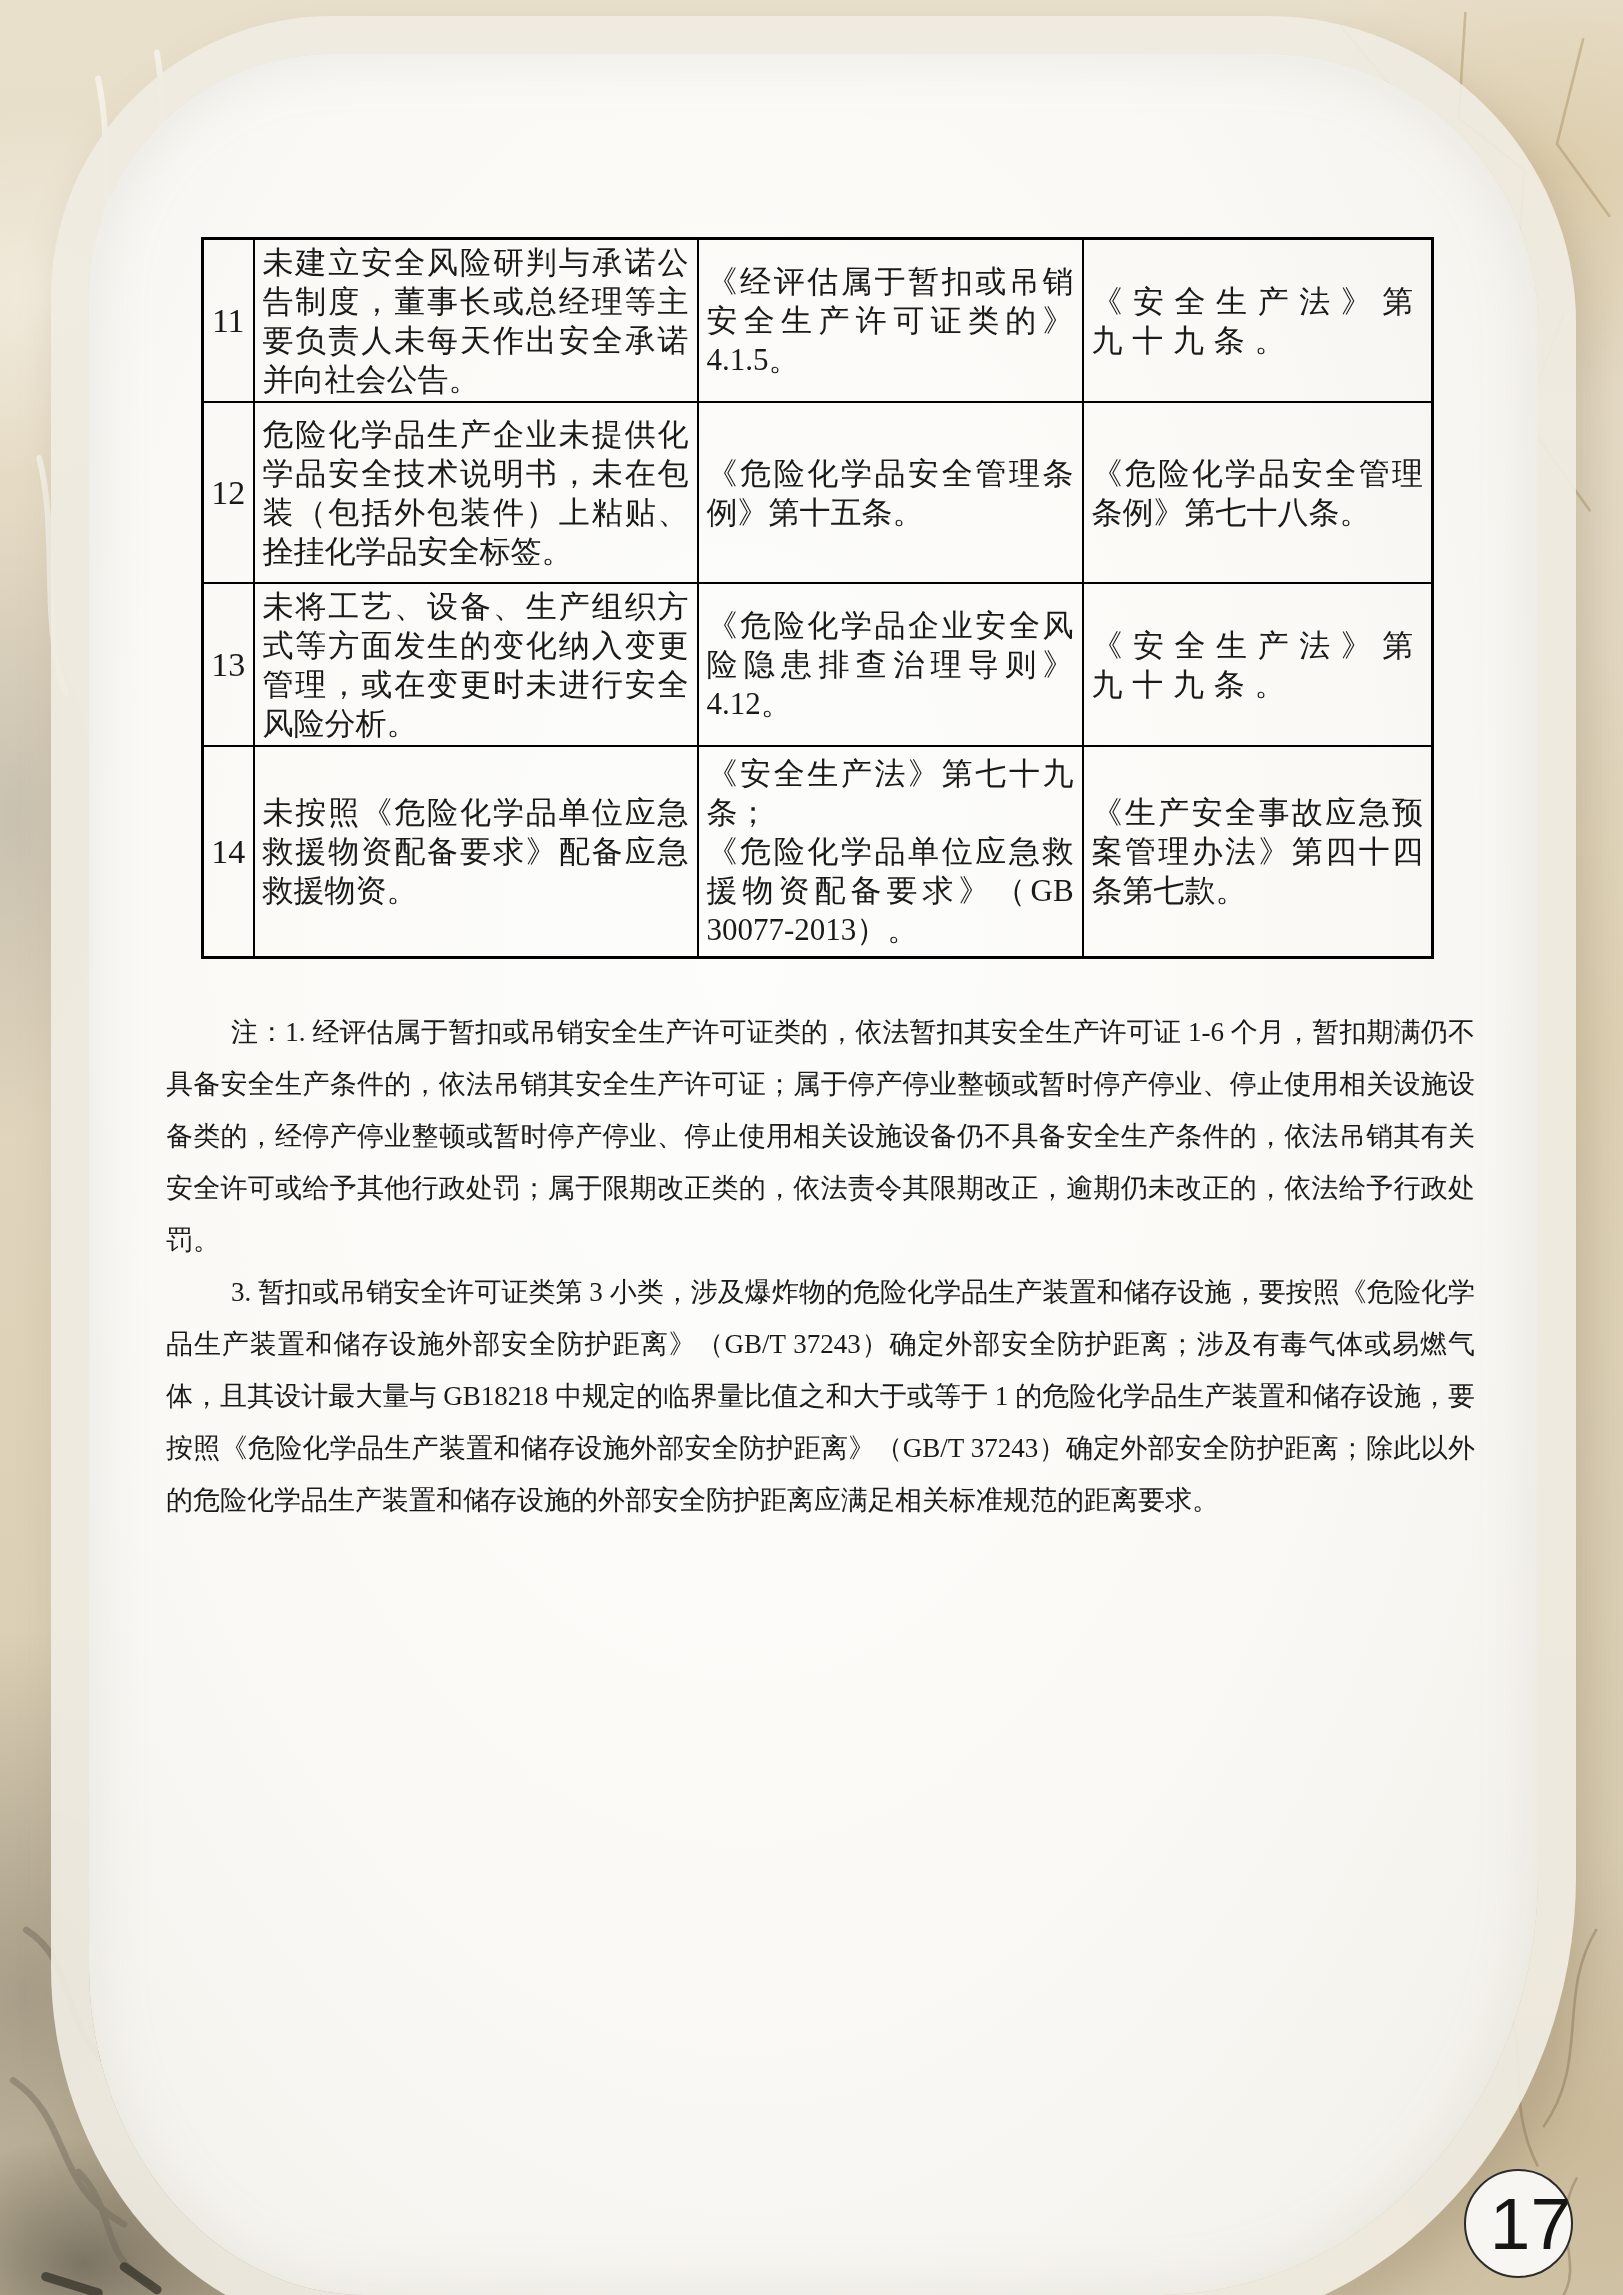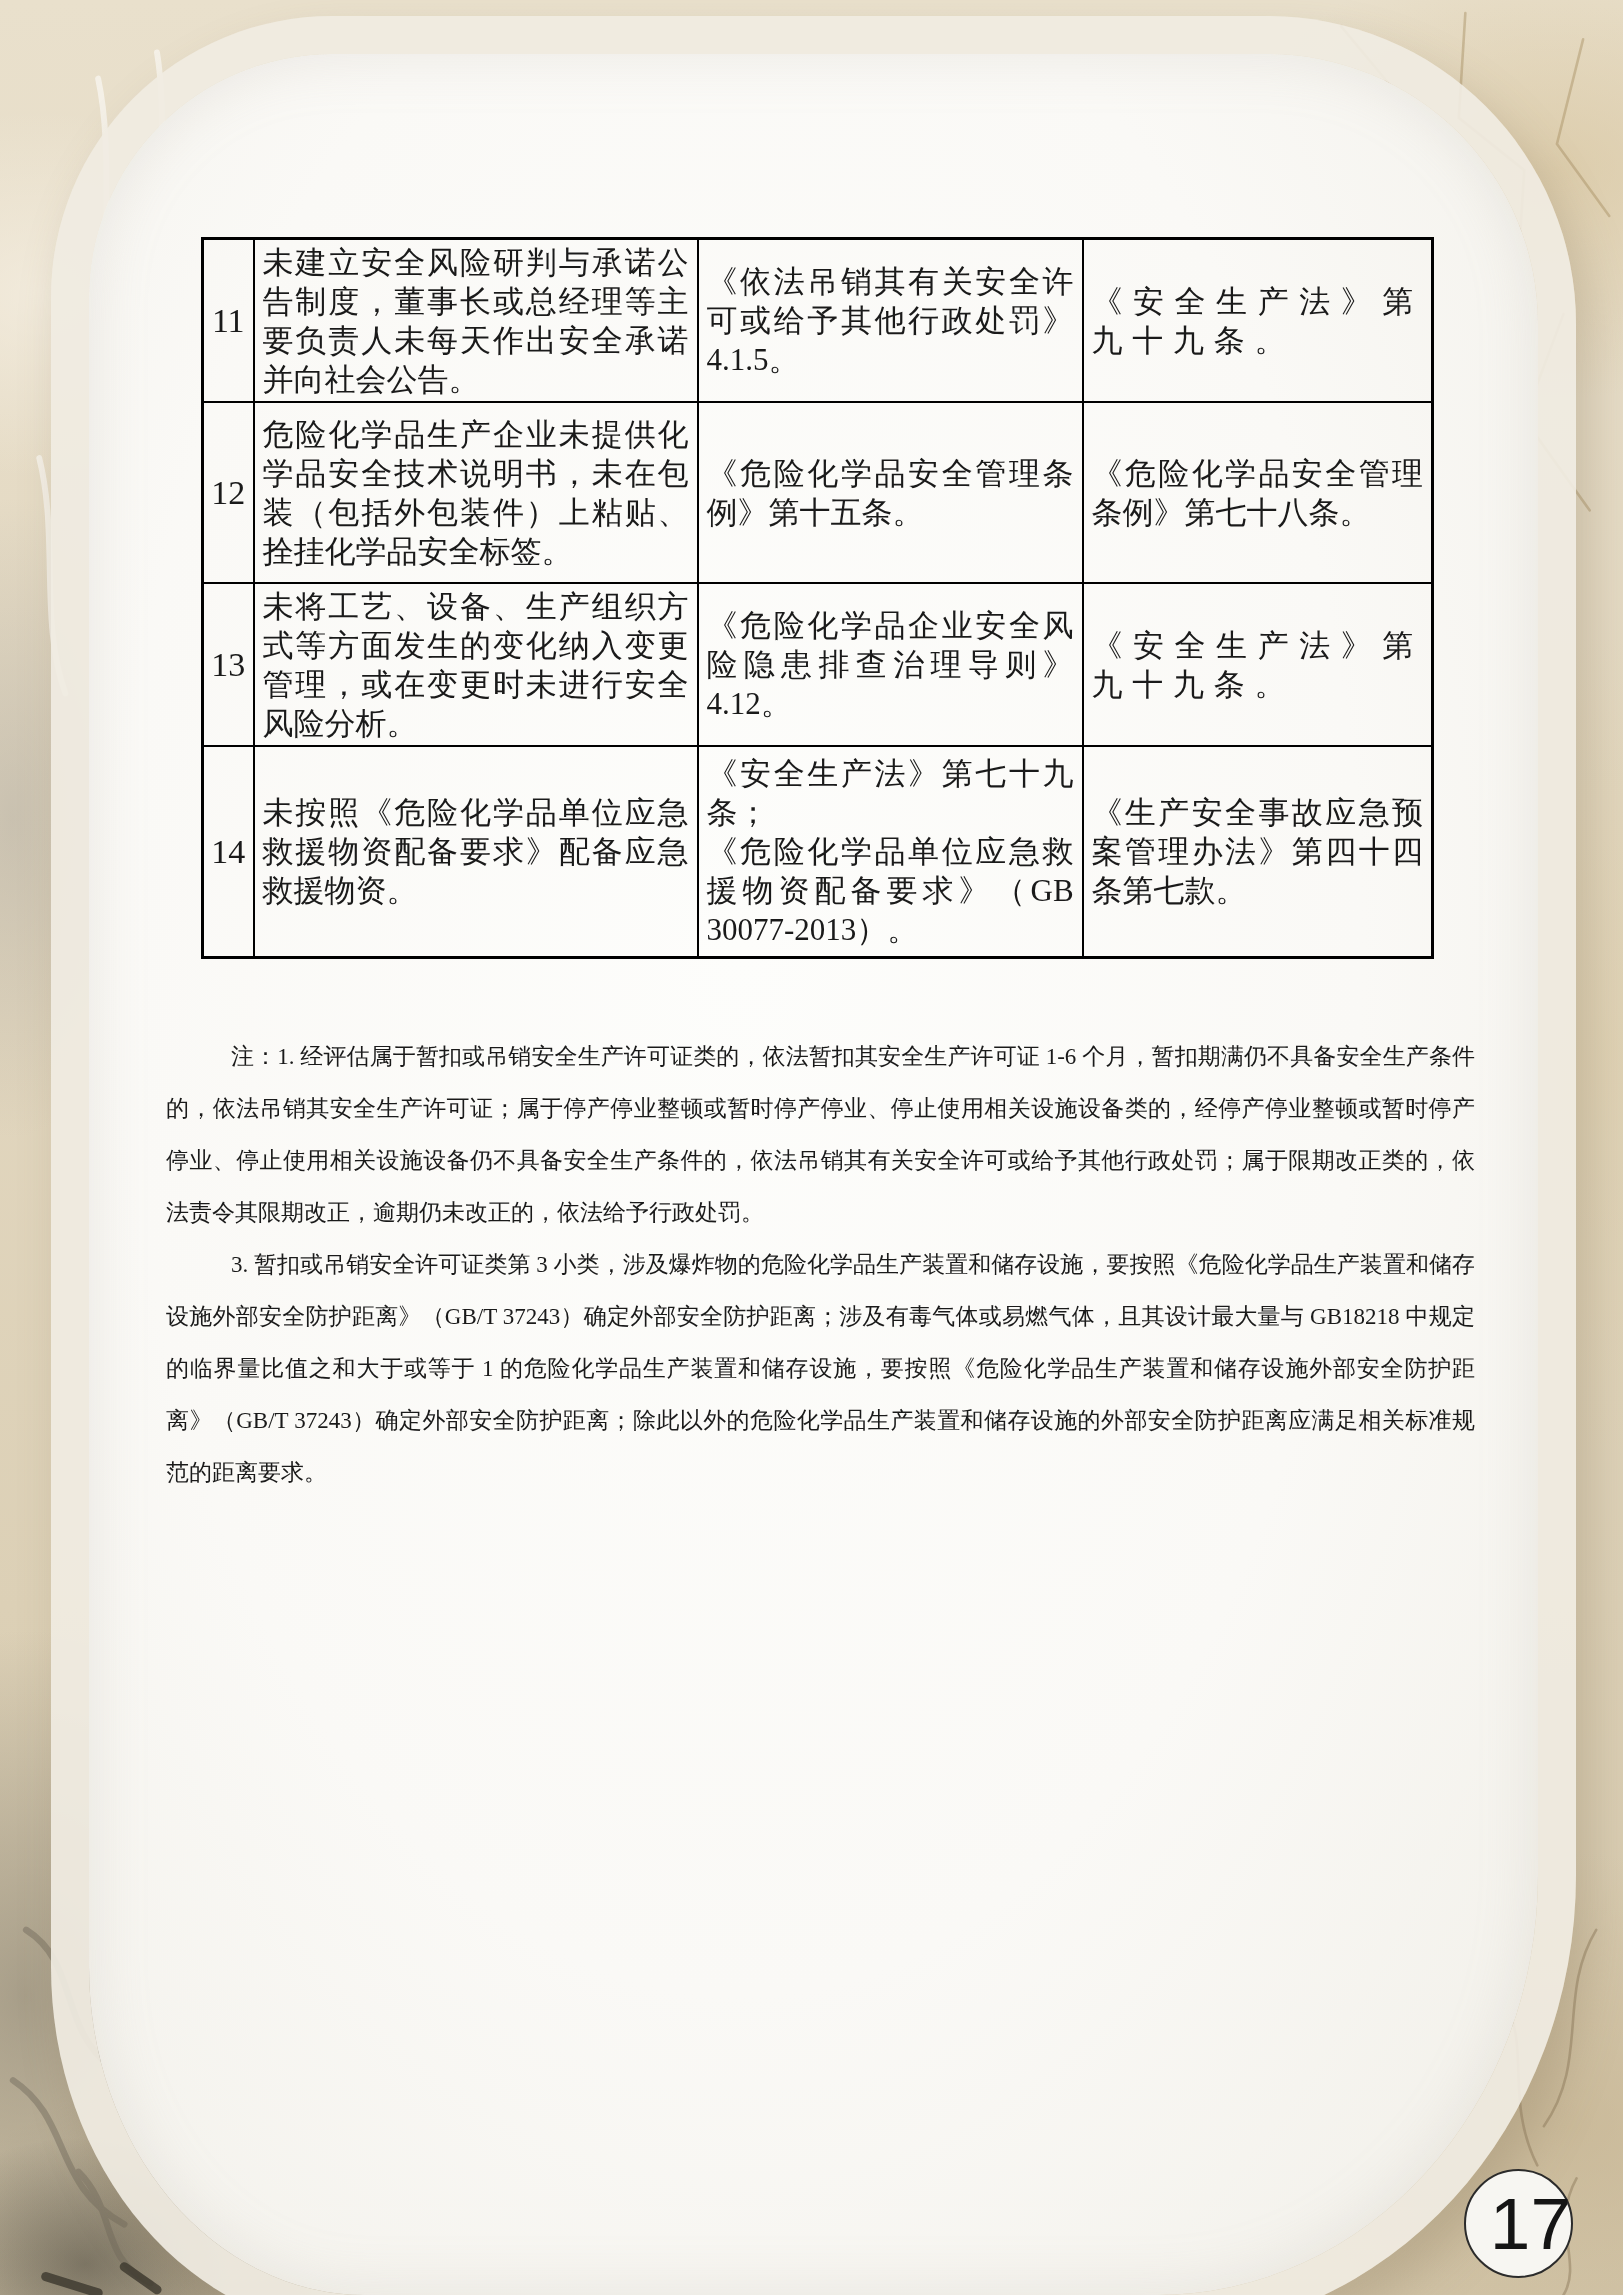--- a/index.html
+++ b/index.html
@@ -38,21 +38,21 @@
   }
   table.vtable tr:nth-child(1){height:162px;}
   table.vtable tr:nth-child(2){height:181px;}
   table.vtable tr:nth-child(3){height:162px;}
   table.vtable tr:nth-child(4){height:211px;}
   table.vtable td.num{text-align:center;font-size:34px;padding:2.6px 1.3px;}
   table.vtable td.basis{white-space:pre-line;}
   table.vtable td.spread{letter-spacing:9.8px;}
   .notes{
     position:absolute;left:166px;top:1006px;width:1309px;
-    font-size:23px;line-height:52px;text-align:justify;text-justify:inter-character;margin-top:25px;
+    font-size:27px;line-height:52px;text-align:justify;text-justify:inter-character;
   }
   .notes p{margin:0;text-indent:65px;}
   .page-badge{
     position:absolute;left:1464px;top:2169px;width:109px;height:109px;
     border-radius:50%;background:#f7f6f2;border:2px solid #2b2b2b;
     display:flex;align-items:center;justify-content:flex-end;
     font-family:"Liberation Sans","DejaVu Sans",sans-serif;
     font-size:73px;color:#151515;box-sizing:border-box;
   }
 </style>
@@ -98,21 +98,21 @@
     <colgroup>
       <col style="width:51px">
         <col style="width:444px">
         <col style="width:385px">
         <col style="width:350px">
     </colgroup>
     <tbody>
       <tr>
         <td class="num">11</td>
         <td>未建立安全风险研判与承诺公告制度，董事长或总经理等主要负责人未每天作出安全承诺并向社会公告。</td>
-        <td class="basis">《依法吊销其有关安全许可或给予其他行政处罚》4.1.5。</td>
+        <td class="basis">《经评估属于暂扣或吊销安全生产许可证类的》4.1.5。</td>
         <td class="spread">《安全生产法》第九十九条。</td>
       </tr>
       <tr>
         <td class="num">12</td>
         <td>危险化学品生产企业未提供化学品安全技术说明书，未在包装（包括外包装件）上粘贴、拴挂化学品安全标签。</td>
         <td class="basis">《危险化学品安全管理条例》第十五条。</td>
         <td>《危险化学品安全管理条例》第七十八条。</td>
       </tr>
       <tr>
         <td class="num">13</td>

